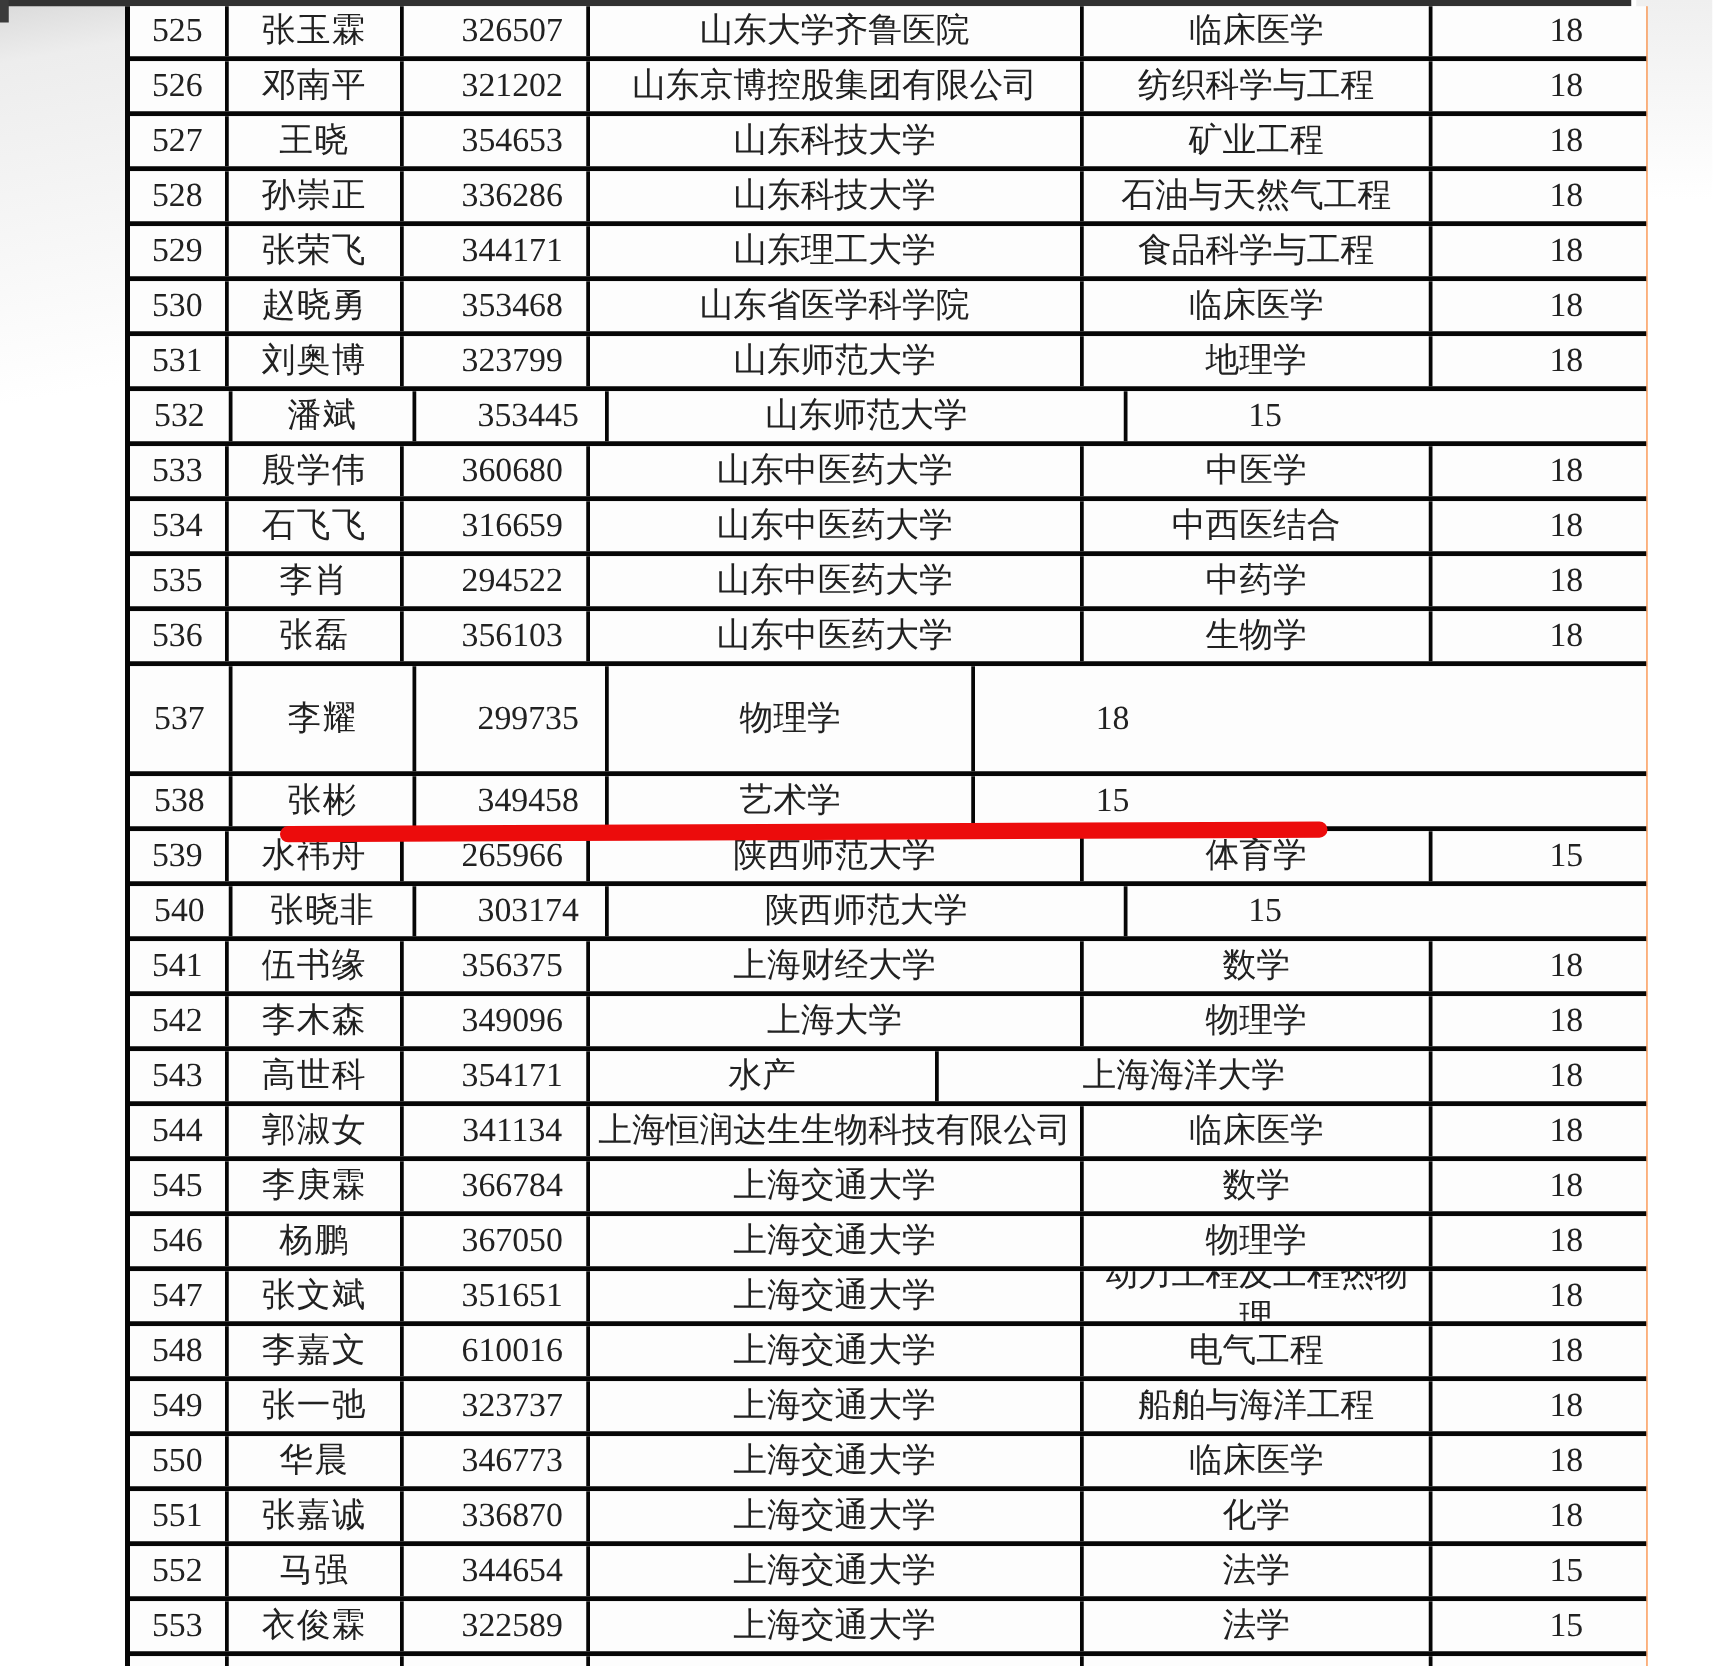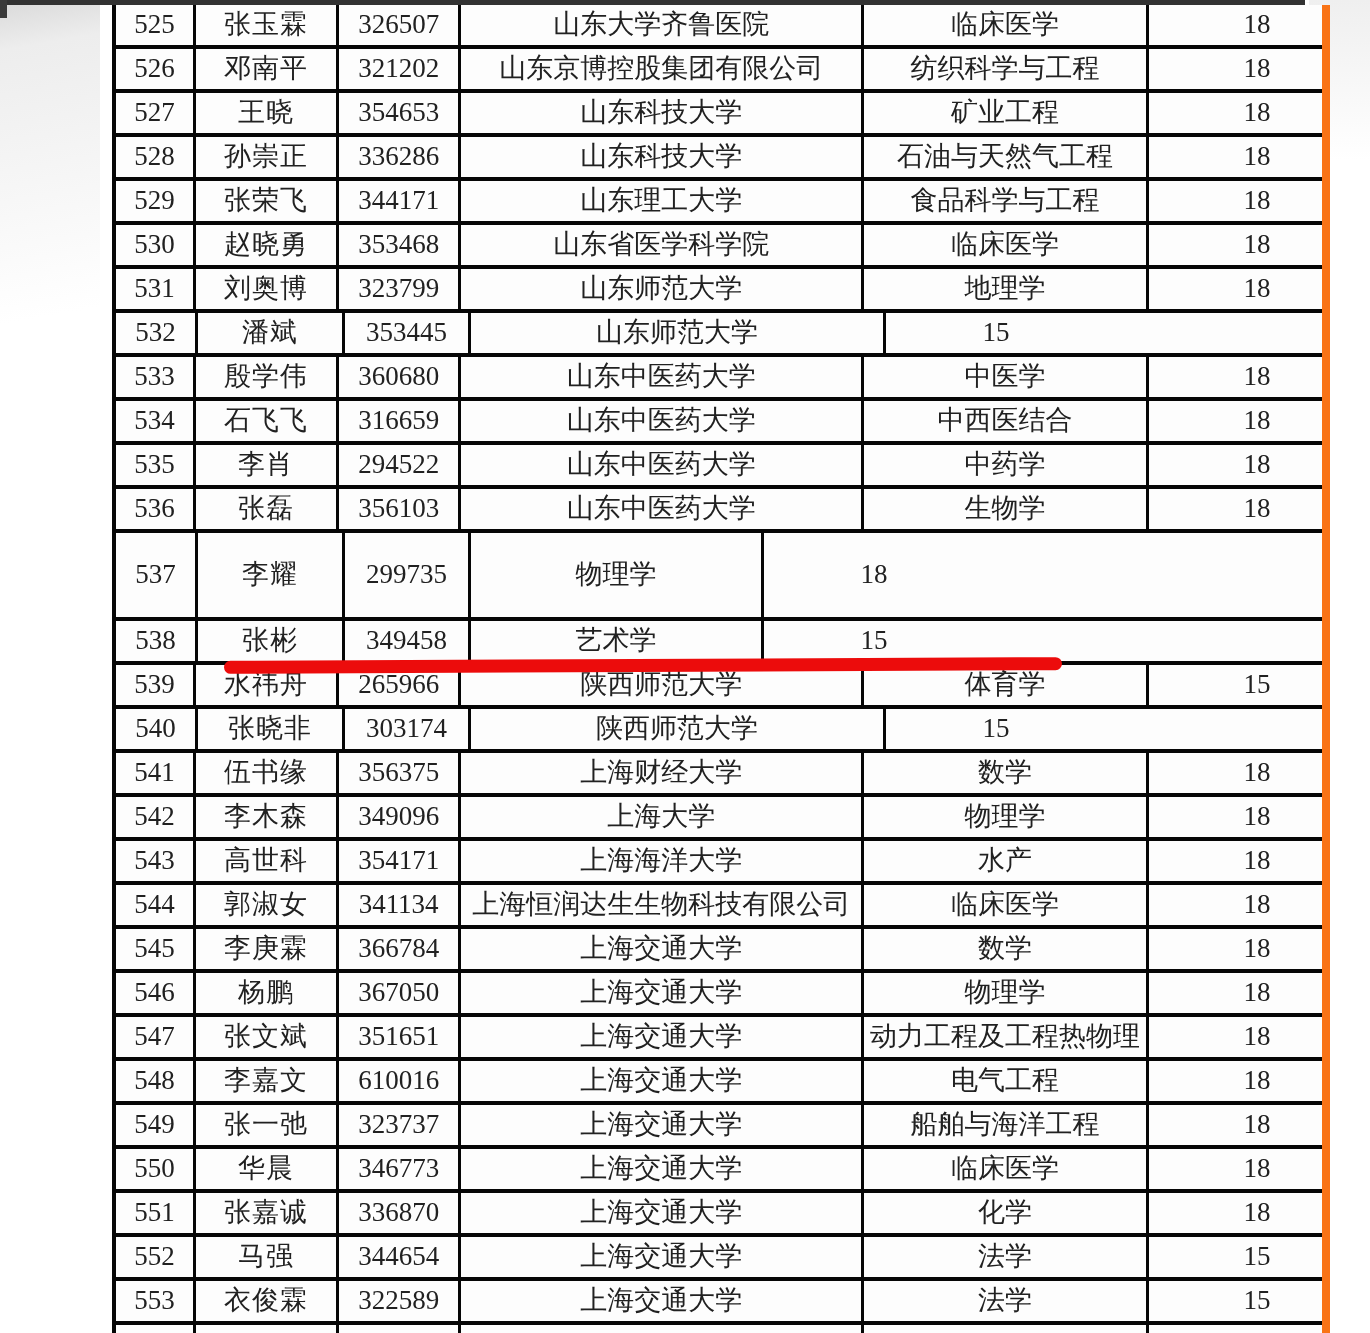--- a/index.html
+++ b/index.html
@@ -16,40 +16,40 @@
     position:absolute; left:1309px; top:0; width:61px; height:100%;
     background:linear-gradient(180deg,#efefef 0px,#ffffff 160px);
   }
   .top-strip {
     position:absolute; left:0; top:0; width:1305px; height:5px; background:#323232;
   }
   .left-notch {
     position:absolute; left:0; top:0; width:7px; height:18px; background:#3a3a3a;
   }
   .doc-table {
-    position:absolute; left:112px; top:5px; width:1218px;
-    border-left:4px solid #060606; border-right:8px solid #f97316;
+    position:absolute; left:100px; top:5px; width:1218px;
+    border-left:4px solid #060606; border-right:1px solid #f97316;
     box-sizing:border-box;
   }
   .row {
     display:flex; height:44px; box-sizing:border-box;
     border-bottom:4px solid #060606; background:#fdfdfd;
   }
   .row.tall { height:88px; }
   .row.partial { height:9px; border-bottom:none; }
   .cell {
     box-sizing:border-box; border-right:3px solid #060606;
     display:flex; align-items:center; justify-content:center;
     font-size:27px; color:#212121; text-align:center; line-height:1.25;
     padding:0 5px; overflow:hidden;
   }
   .cell:last-child { border-right:none;margin-left:43px; }
   .c-no    { width:82px; }
   .c-name  { width:147px; letter-spacing:1px; }
-  .c-id    { width:126px; }
+  .c-id    { width:126px;margin-left:28px; }
   .c-inst  { width:415px; }
   .c-field { width:293px; }
   .c-count { width:134px; }
   .red-underline {
     position:absolute; left:224px; top:659px; width:838px; height:13px;
     border-radius:7px; transform:rotate(-0.25deg); background:#ec0c0c;
   }
 </style>
 </head>
 <body>
@@ -199,22 +199,22 @@
         <div class="cell c-name">李木森</div>
         <div class="cell c-id">349096</div>
         <div class="cell c-inst">上海大学</div>
         <div class="cell c-field">物理学</div>
         <div class="cell c-count">18</div>
       </div>
       <div class="row">
         <div class="cell c-no">543</div>
         <div class="cell c-name">高世科</div>
         <div class="cell c-id">354171</div>
+        <div class="cell c-field">水产</div>
         <div class="cell c-inst">上海海洋大学</div>
-        <div class="cell c-field">水产</div>
         <div class="cell c-count">18</div>
       </div>
       <div class="row">
         <div class="cell c-no">544</div>
         <div class="cell c-name">郭淑女</div>
         <div class="cell c-id">341134</div>
         <div class="cell c-inst">上海恒润达生生物科技有限公司</div>
         <div class="cell c-field">临床医学</div>
         <div class="cell c-count">18</div>
       </div>

